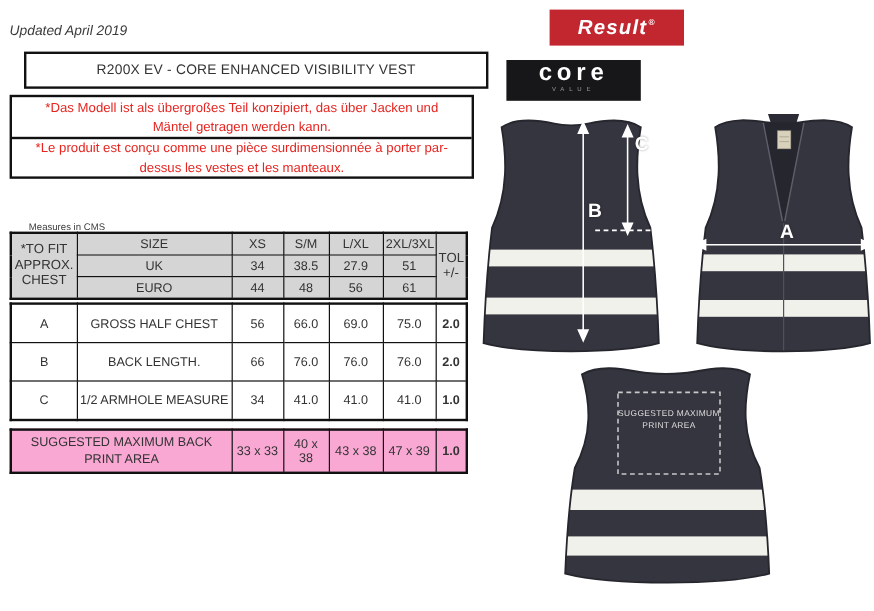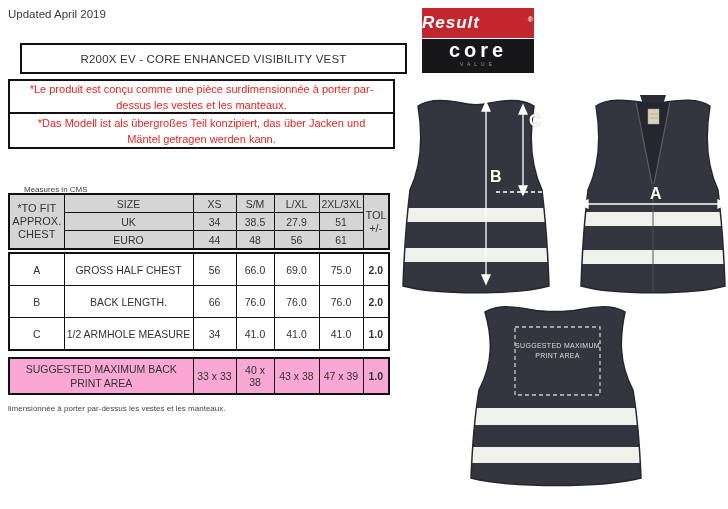--- a/index.html
+++ b/index.html
@@ -3,37 +3,37 @@
 <meta charset="utf-8">
 <style>
   html,body{margin:0;padding:0;background:#fff;}
   .page{
     position:relative;width:728px;height:509px;background:#ffffff;
     font-family:"Liberation Sans",sans-serif;color:#2e2e2e;overflow:hidden;
   }
   .abs{position:absolute;}
 
   
-  .updated{left:8px;top:8px;font-size:11.5px;color:#3a3a3a;}
+  .updated{left:8px;top:20px;font-size:11.5px;color:#3a3a3a;font-style:italic;}
   .title-box{
     left:20px;top:43px;width:383px;height:27px;border:2px solid #111;
     display:flex;align-items:center;justify-content:center;
     font-size:11.5px;color:#333;letter-spacing:.2px;
   }
 
   
   .logo{left:422px;top:8px;width:112px;height:64px;}
   .logo-red{
     width:112px;height:30px;background:#c22730;color:#fff;
-    display:flex;align-items:center;justify-content:space-between;
-    font-weight:bold;font-style:italic;font-size:17px;letter-spacing:1px;
+    display:flex;align-items:center;justify-content:center;
+    font-weight:bold;font-style:italic;font-size:17px;letter-spacing:1px;margin-left:36px;
   }
   .logo-red .reg{font-size:7px;font-style:normal;margin-left:1px;margin-top:-8px;}
   .logo-black{width:112px;height:34px;background:#17171a;color:#fff;text-align:center;}
-  .logo-core-text{font-size:20px;font-weight:bold;letter-spacing:4px;line-height:22px;margin-top:1px;}
+  .logo-core-text{font-size:20px;font-weight:bold;letter-spacing:4px;line-height:22px;margin-top:12px;}
   .logo-value{font-size:5px;color:#9a9a9a;letter-spacing:4px;line-height:7px;}
 
   
   .warning-box{left:8px;top:79px;width:383px;border:2px solid #111;}
   .warn-row{
     display:flex;align-items:center;justify-content:center;text-align:center;
     color:#e62520;font-size:11px;line-height:16px;padding:0 10px;
     border-bottom:2px solid #111;
   }
   .warn-row:last-child{border-bottom:none;}
@@ -89,22 +89,22 @@
       <span>Result</span>
         <span class="reg">®</span>
     </div>
     <div class="logo-black">
       <div class="logo-core-text">core</div>
       <div class="logo-value">VALUE</div>
     </div>
   </div>
 
   <div class="abs warning-box">
+    <div class="warn-row warn-de">*Das Modell ist als übergroßes Teil konzipiert, das über Jacken und Mäntel getragen werden kann.</div>
     <div class="warn-row warn-fr">*Le produit est conçu comme une pièce surdimensionnée à porter par-dessus les vestes et les manteaux.</div>
-    <div class="warn-row warn-de">*Das Modell ist als übergroßes Teil konzipiert, das über Jacken und Mäntel getragen werden kann.</div>
   </div>
 
   <div class="abs measures-note">Measures in CMS</div>
 
   <table class="abs spec hdr-tbl">
     <colgroup>
         <col style="width:55px">
         <col style="width:129px">
         <col style="width:43px">
         <col style="width:38px">
@@ -195,21 +195,20 @@
       <td class="print-label">SUGGESTED MAXIMUM BACK PRINT AREA</td>
       <td>33 x 33</td>
       <td>40 x 38</td>
       <td>43 x 38</td>
       <td>47 x 39</td>
       <td class="red">1.0</td>
     </tr>
   </tbody>
     </table>
 
-  <div class="abs footnote">limensionnée à porter par-dessus les vestes et les manteaux.</div>
 
   <svg class="abs" style="left:398px;top:88px" width="156" height="214" viewBox="0 0 156 214">
     <defs>
       <clipPath id="clipBack">
           <path d="M20 18 C32 10,50 12,64 15 C72 17,84 17,92 15 C106 12,124 10,136 18 C132 42,130 72,144 102 C148 135,150 168,151 198 C118 207,38 207,5 198 C6 168,8 135,12 102 C26 72,24 42,20 18 Z"></path>
         </clipPath>
     </defs>
     <path d="M20 18 C32 10,50 12,64 15 C72 17,84 17,92 15 C106 12,124 10,136 18 C132 42,130 72,144 102 C148 135,150 168,151 198 C118 207,38 207,5 198 C6 168,8 135,12 102 C26 72,24 42,20 18 Z" fill="#35353f"></path>
     <g clip-path="url(#clipBack)">
       <rect x="0" y="120" width="156" height="14" fill="#f1f1ec"></rect>

